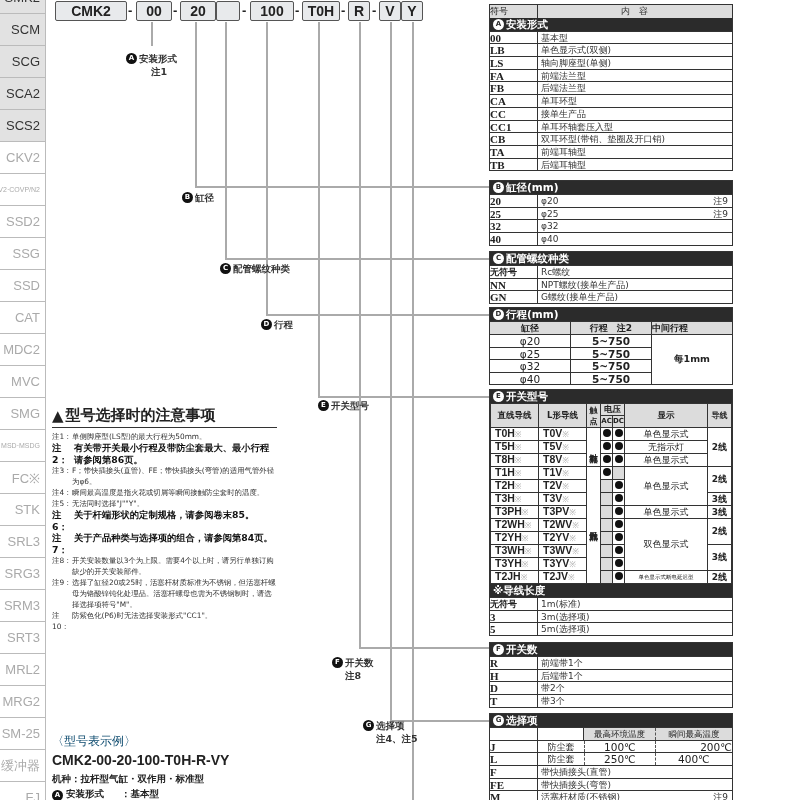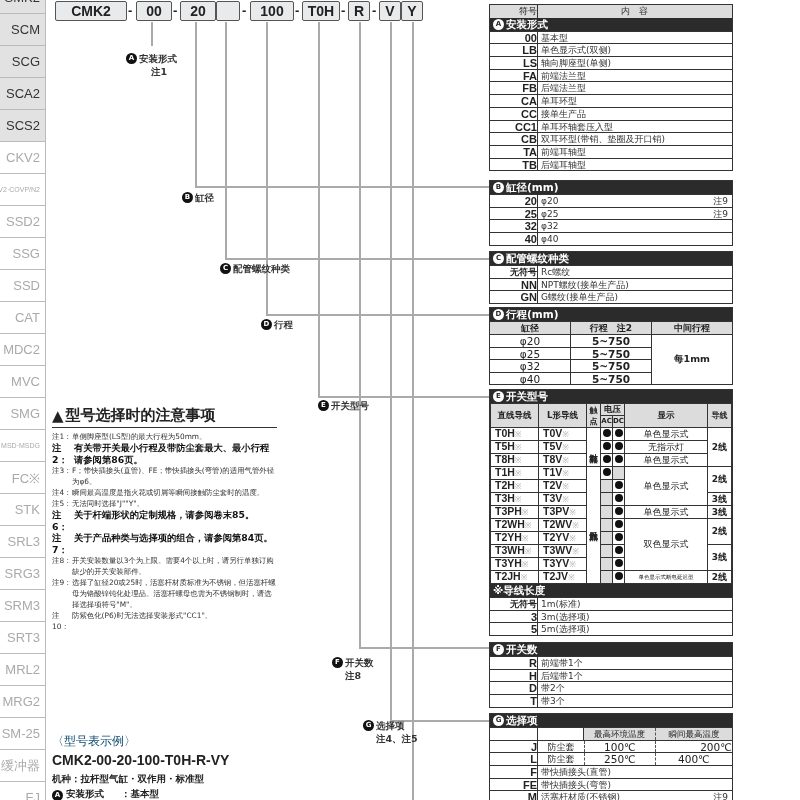--- a/index.html
+++ b/index.html
@@ -11,21 +11,21 @@
 .pill{position:absolute;top:1px;height:20px;border:1.5px solid #555;border-radius:2px;background:#e8eaec;font-family:"Liberation Sans",sans-serif;font-weight:bold;font-size:14px;display:flex;align-items:center;justify-content:center;color:#222}
 .dash{position:absolute;top:3px;font-weight:bold;font-size:13px;font-family:"Liberation Sans",sans-serif}
 .vline{position:absolute;width:1.5px;background:#aaa}
 .hline{position:absolute;height:1.5px;background:#aaa}
 .clabel{position:absolute;font-size:9.5px;font-weight:bold;color:#333;display:flex;align-items:flex-start;gap:2px;line-height:13px}
 .circ{display:inline-flex;width:11px;height:11px;border-radius:50%;background:#111;color:#fff;font-size:7px;align-items:center;justify-content:center;flex-shrink:0;margin-top:1px}
 .tbl{position:absolute;left:489px;width:244px;border:1.5px solid #333;font-size:9px}
 .tbl .hdr{background:#2b2b2b;color:#fff;font-weight:bold;font-size:10.5px;height:13px;line-height:13px;padding-left:3px;display:flex;align-items:center;gap:2px}
 .tbl .hdr .circ{background:#fff;color:#2b2b2b;margin-top:0}
 .row{display:flex;border-top:1px solid #333;height:12.7px;line-height:12px;background:#fff}
-.row .code{width:48px;text-align:right;font-family:Liberation Sans, sans-serif;font-weight:bold;font-size:11px;border-right:1.5px solid #333}
+.row .code{width:48px;text-align:left;font-family:Liberation Serif, serif;font-weight:bold;font-size:11px;border-right:1.5px solid #333}
 .row .desc{flex:1;padding-left:3px;display:flex;justify-content:space-between;padding-right:4px;color:#333}
 .grey{background:#dcdcdc}
 .notes{position:absolute;left:52px;top:406px;width:225px}
 .notes h2{font-size:15px;font-weight:bold;border-bottom:1.5px solid #333;padding-bottom:2px;margin-bottom:3px;display:flex;align-items:center;gap:2px;white-space:nowrap}
 .note{font-size:7.4px;line-height:11px;display:flex;color:#333}
 .note .nk{width:20px;flex-shrink:0}
 .note.big{font-size:9.3px;font-weight:bold;line-height:11.5px;color:#111}
 .note.big .nk{width:22px}
 .example{position:absolute;left:52px;top:733px}
 .ex-title{font-size:12px;color:#0c4a6e}
@@ -325,21 +325,21 @@
       <div style="height:12.5px;border-top:1px solid #333;text-align:center;font-size:10.5px">φ40</div>
     </div>
     <div style="width:81px;border-right:1.5px solid #333">
       <div class="grey" style="height:13px;text-align:center;border-top:1px solid #333;font-weight:bold;font-size:9px">行程　注2</div>
       <div style="height:12.5px;border-top:1px solid #333;text-align:center;font-weight:bold;font-size:10.5px">5~750</div>
       <div style="height:12.5px;border-top:1px solid #333;text-align:center;font-weight:bold;font-size:10.5px">5~750</div>
       <div style="height:12.5px;border-top:1px solid #333;text-align:center;font-weight:bold;font-size:10.5px">5~750</div>
       <div style="height:12.5px;border-top:1px solid #333;text-align:center;font-weight:bold;font-size:10.5px">5~750</div>
     </div>
     <div style="flex:1">
-      <div class="grey" style="height:13px;text-align:center;border-top:1px solid #333;font-weight:bold;font-size:9px">中间行程</div>
+      <div class="grey" style="height:13px;text-align:left;border-top:1px solid #333;font-weight:bold;font-size:9px">中间行程</div>
       <div style="height:50px;border-top:1px solid #333;display:flex;align-items:center;justify-content:center;font-weight:bold;font-size:9.5px">每1mm</div>
     </div>
   </div>
 </div>
 
 <div class="sw">
   <div class="hdr" style="background:#2b2b2b;color:#fff;font-weight:bold;font-size:10.5px;height:13px;line-height:13px;padding-left:3px;display:flex;align-items:center;gap:2px">
       <span class="circ" style="background:#fff;color:#2b2b2b;margin-top:0">E</span>
       <span>开关型号</span>
     </div>

